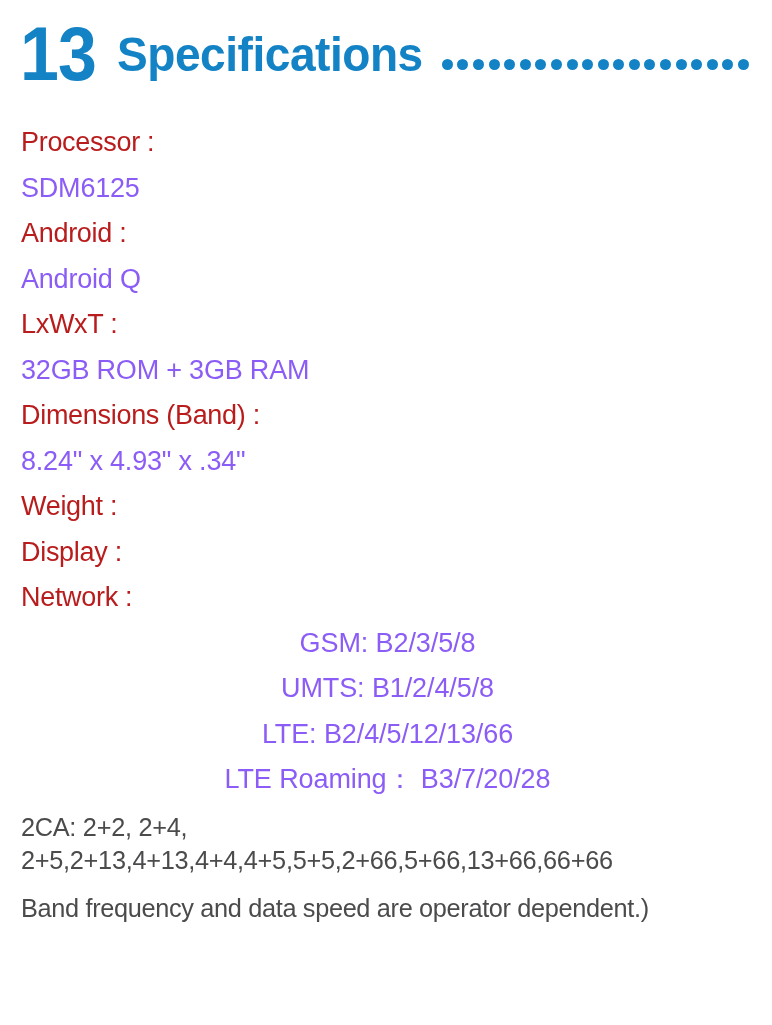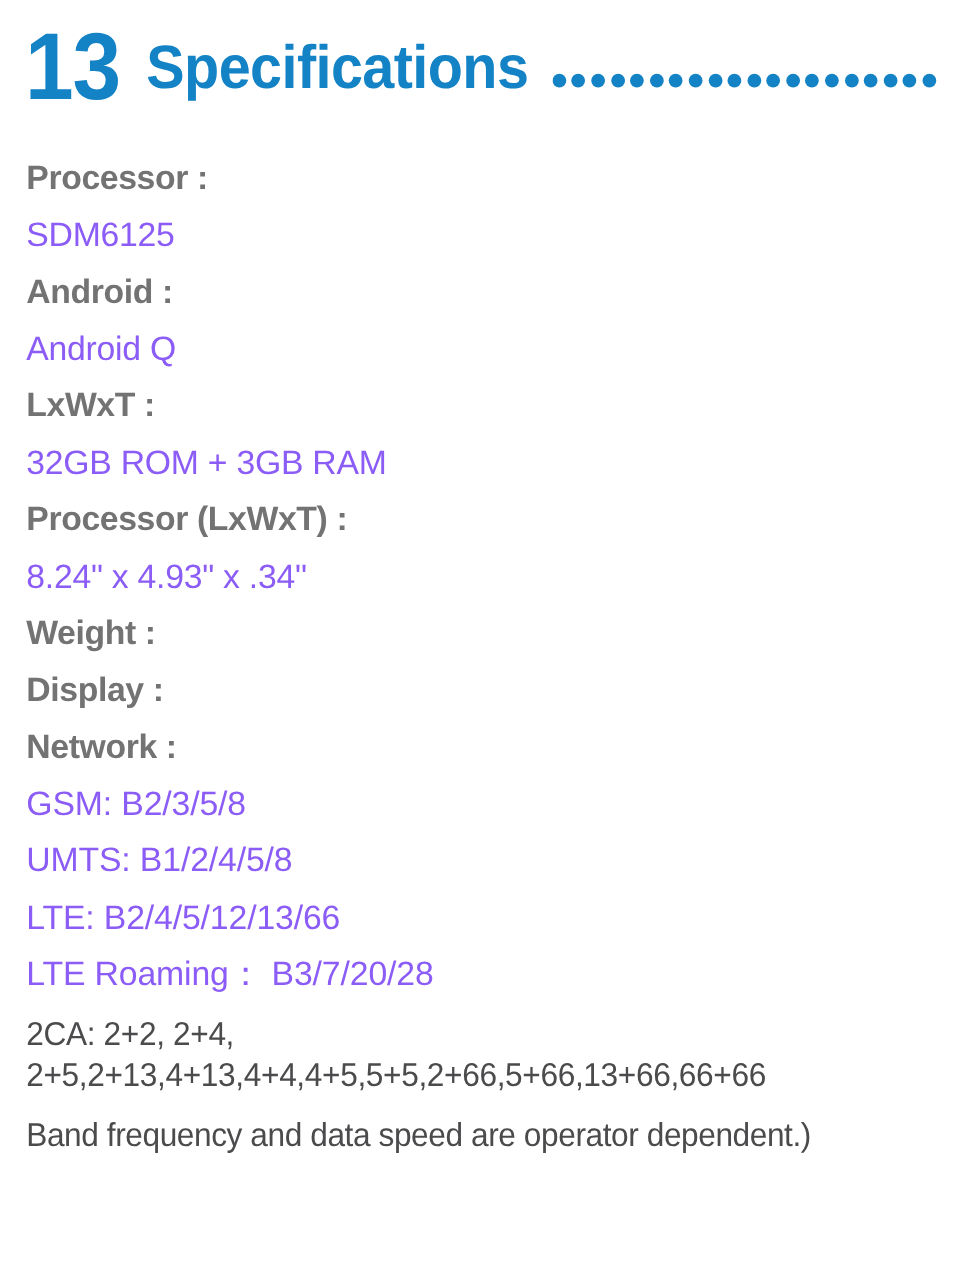--- a/index.html
+++ b/index.html
@@ -88,26 +88,27 @@
   }
   .spec-line {
     color: #8b5cf6;
     font-family: "Liberation Sans", sans-serif;
     font-size: 27px;
     line-height: 45.5px;
     white-space: nowrap;
     letter-spacing: -0.2px;
   }
   .spec-line.label {
-    font-weight: bold;
-    color: #737373;
+    font-weight: normal;
+    color: #b91c1c;
     letter-spacing: -0.3px;
   }
   .spec-line.wide-colon {
     letter-spacing: -0.1px;
+    text-align: center;
   }
 
   
   .spec-para {
     color: #4b4b4d;
     font-family: "Liberation Sans", sans-serif;
     font-size: 26.5px;
     line-height: 33px;
     letter-spacing: -0.3px;
     transform: scaleX(0.955);
@@ -162,21 +163,21 @@
     </div>
   </div>
 
   <div class="spec-list" id="spec-list">
       <div class="spec-line label">Processor :</div>
       <div class="spec-line">SDM6125</div>
       <div class="spec-line label">Android :</div>
       <div class="spec-line">Android Q</div>
       <div class="spec-line label">LxWxT :</div>
       <div class="spec-line">32GB ROM + 3GB RAM</div>
-      <div class="spec-line label">Processor (LxWxT) :</div>
+      <div class="spec-line label">Dimensions (Band) :</div>
       <div class="spec-line">8.24" x 4.93" x .34"</div>
       <div class="spec-line label">Weight :</div>
       <div class="spec-line label">Display :</div>
       <div class="spec-line label">Network :</div>
       <div class="spec-line wide-colon">GSM: B2/3/5/8</div>
       <div class="spec-line wide-colon">UMTS: B1/2/4/5/8</div>
       <div class="spec-line wide-colon">LTE: B2/4/5/12/13/66</div>
       <div class="spec-line wide-colon">LTE Roaming： B3/7/20/28</div>
       <div class="spec-para">2CA: 2+2, 2+4, 2+5,2+13,4+13,4+4,4+5,5+5,2+66,5+66,13+66,66+66</div>
       <div class="spec-note">Band frequency and data speed are operator dependent.)</div>

